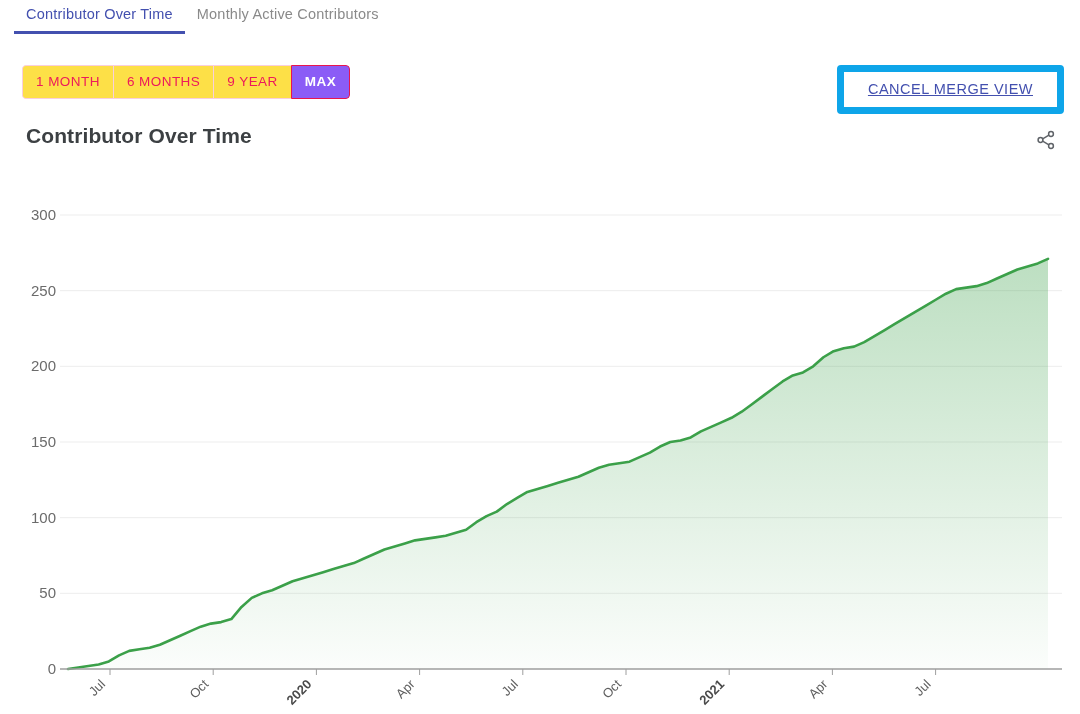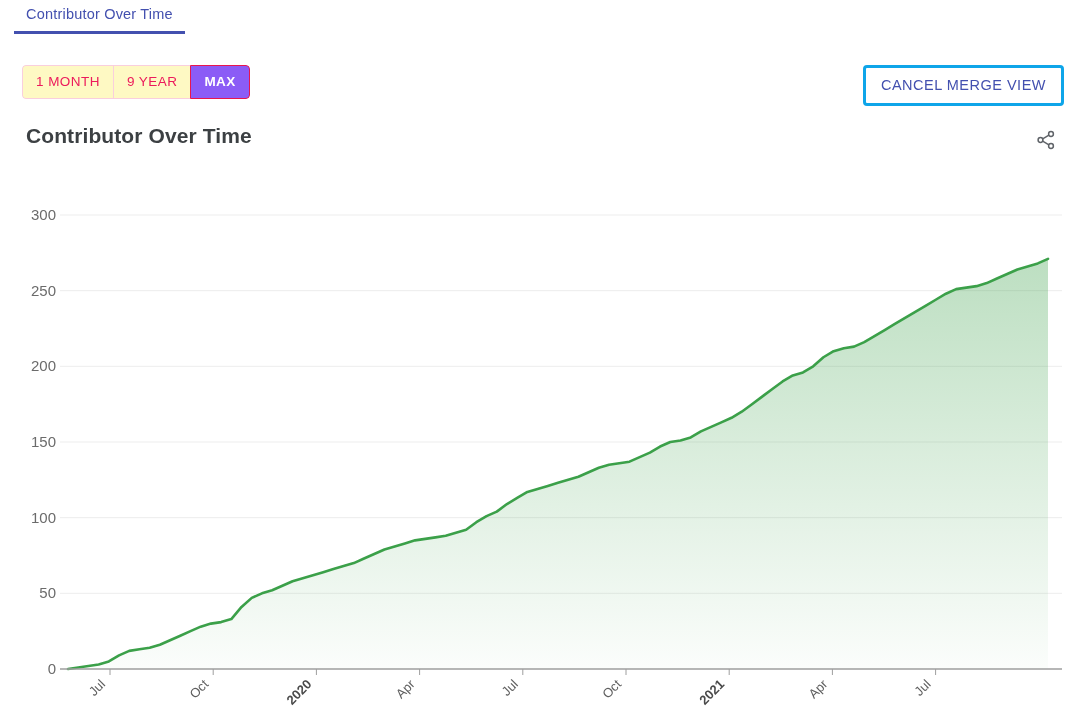--- a/index.html
+++ b/index.html
@@ -44,21 +44,21 @@
   .rangebar {
     position: absolute; left: 22px; top: 65px;
     display: flex; align-items: stretch;
     border-radius: 4px;
     overflow: hidden;
   }
   .rangebtn {
     font-size: 13.5px;
     letter-spacing: .45px;
     color: #ec1a5c;
-    background: #fef9c3;
+    background: #fde047;
     border: 1px solid #f9cfdd;
     border-right: none;
     padding: 9px 13px 9px 13px;
     cursor: pointer;
     line-height: 1;
     display: flex; align-items: center;
   }
   .rangebtn:first-child { border-radius: 4px 0 0 4px; }
   .rangebtn.selected {
     background: #8b5cf6;
@@ -69,25 +69,26 @@
     border-radius: 0 4px 4px 0;
   }
 
   
   .cancel-btn {
     position: absolute; right: 16px; top: 65px;
     font-size: 14.5px;
     letter-spacing: .5px;
     color: #4350af;
     background: #fff;
-    border: 3px solid #0ea5e9;
+    border: 7px solid #0ea5e9;
     border-radius: 4px;
-    padding: 9px 15px;
+    padding: 9px 24px;
     cursor: pointer;
     line-height: 1.2;
+    text-decoration: underline;
   }
 
   
   .chart-title {
     position: absolute; left: 26px; top: 124px;
     font-size: 21px;
     font-weight: bold;
     color: #3c4043;
     letter-spacing: .1px;
   }
@@ -134,25 +135,31 @@
 </style>
 </head>
 <body>
 
 <div id="root">
 
   <div class="tabbar">
     <div class="tab active">
       <span>Contributor Over Time</span>
     </div>
+    <div class="tab inactive">
+      <span>Monthly Active Contributors</span>
+    </div>
   </div>
 
   <div class="rangebar">
     <div class="rangebtn">
       <span>1 MONTH</span>
+    </div>
+    <div class="rangebtn">
+      <span>6 MONTHS</span>
     </div>
     <div class="rangebtn">
       <span>9 YEAR</span>
     </div>
     <div class="rangebtn selected">
       <span>MAX</span>
     </div>
   </div>
 
   <div class="cancel-btn">

